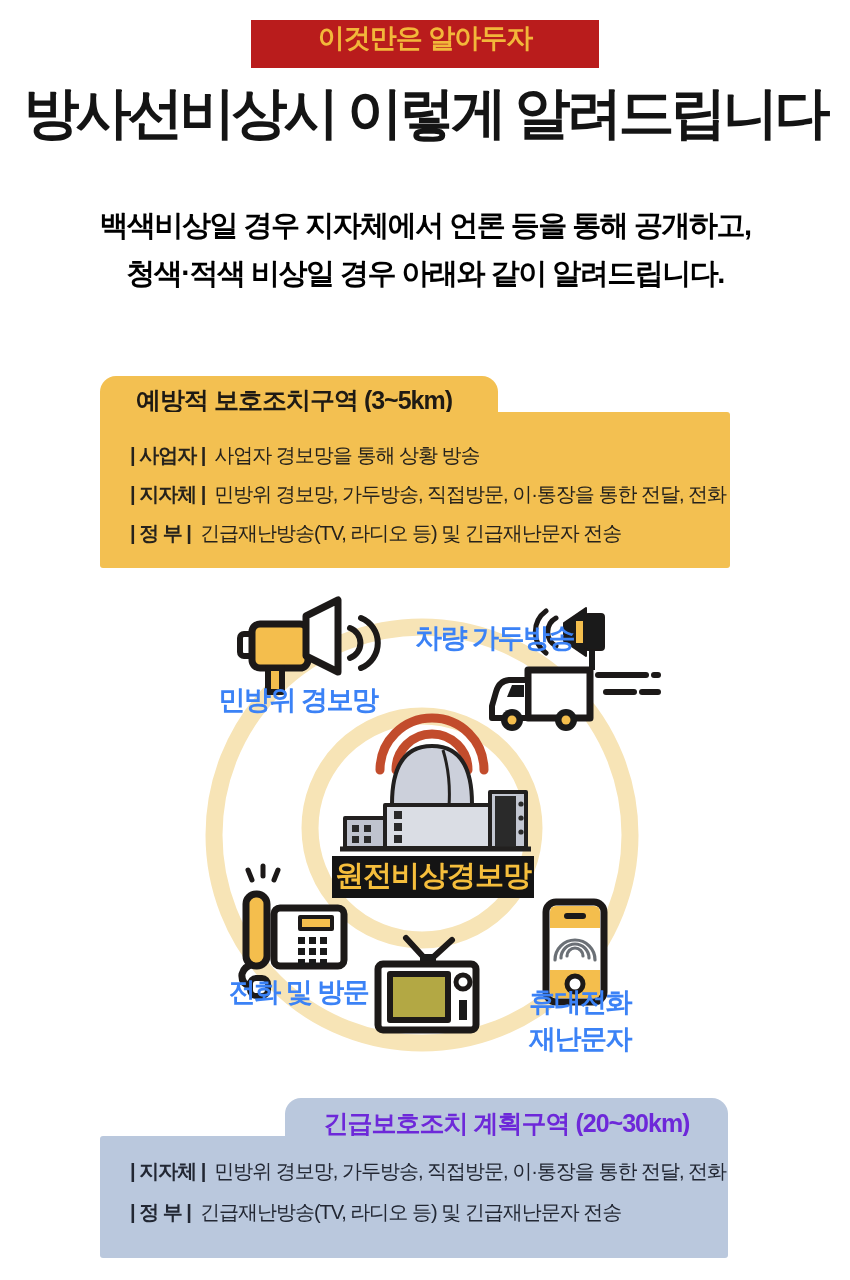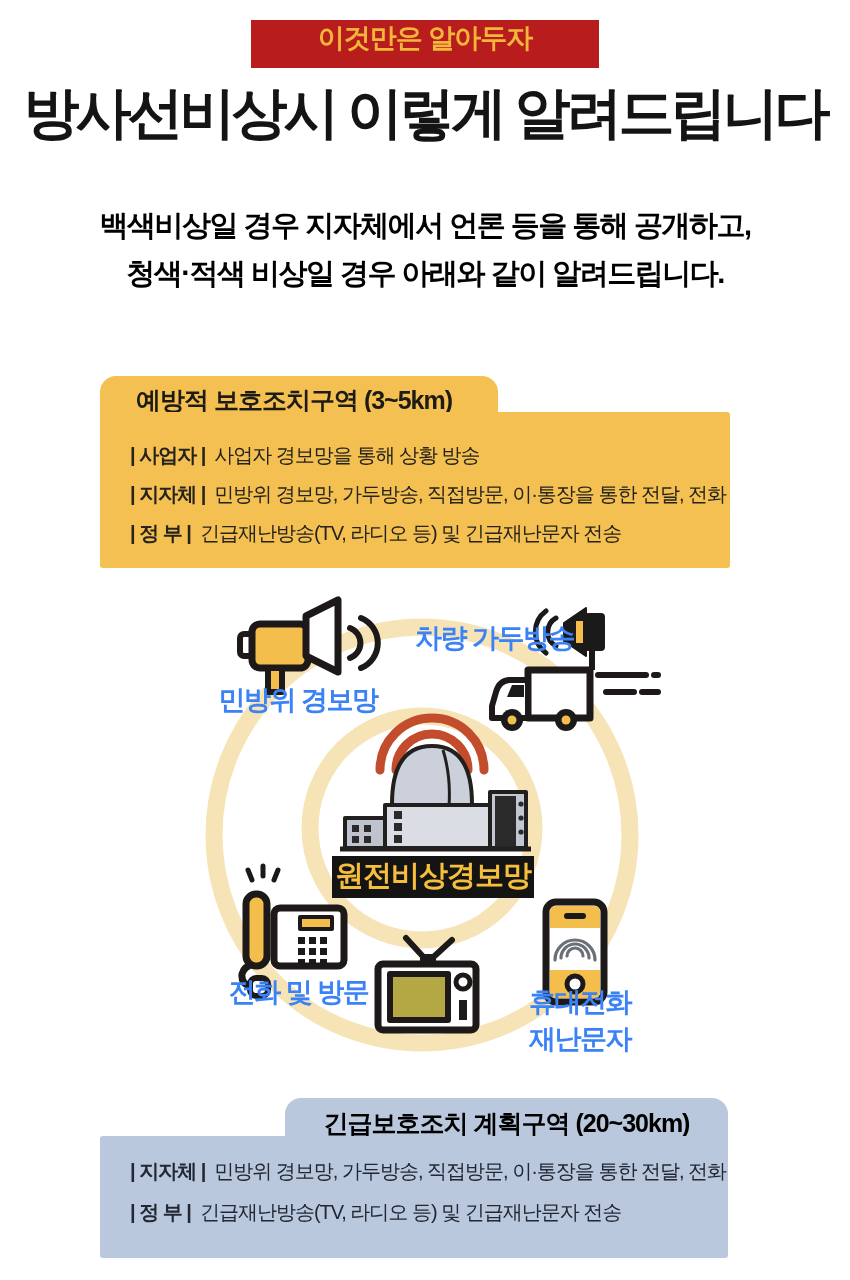--- a/index.html
+++ b/index.html
@@ -33,21 +33,21 @@
   .tab-yellow{
     left:100px;top:376px;width:398px;height:37px;background:#f3c051;
     padding:8px 0 0 36px;box-sizing:border-box;
   }
   .body-yellow{
     left:100px;top:412px;width:630px;height:156px;background:#f3c051;
     border-radius:0 3px 3px 3px;
   }
   .tab-blue{
     left:285px;top:1098px;width:443px;height:39px;background:#bac8dd;
-    padding:9px 0 0 0;box-sizing:border-box;text-align:center;color:#000000;
+    padding:9px 0 0 0;box-sizing:border-box;text-align:center;color:#6d28d9;
   }
   .body-blue{
     left:100px;top:1136px;width:628px;height:122px;background:#bac8dd;
     border-radius:3px 0 3px 3px;
   }
   .rows{display:flex;flex-direction:column;}
   .rows-yellow{left:130px;top:436px;}
   .rows-blue{left:130px;top:1151px;}
   .zone-row{
     height:39px;display:flex;align-items:center;

